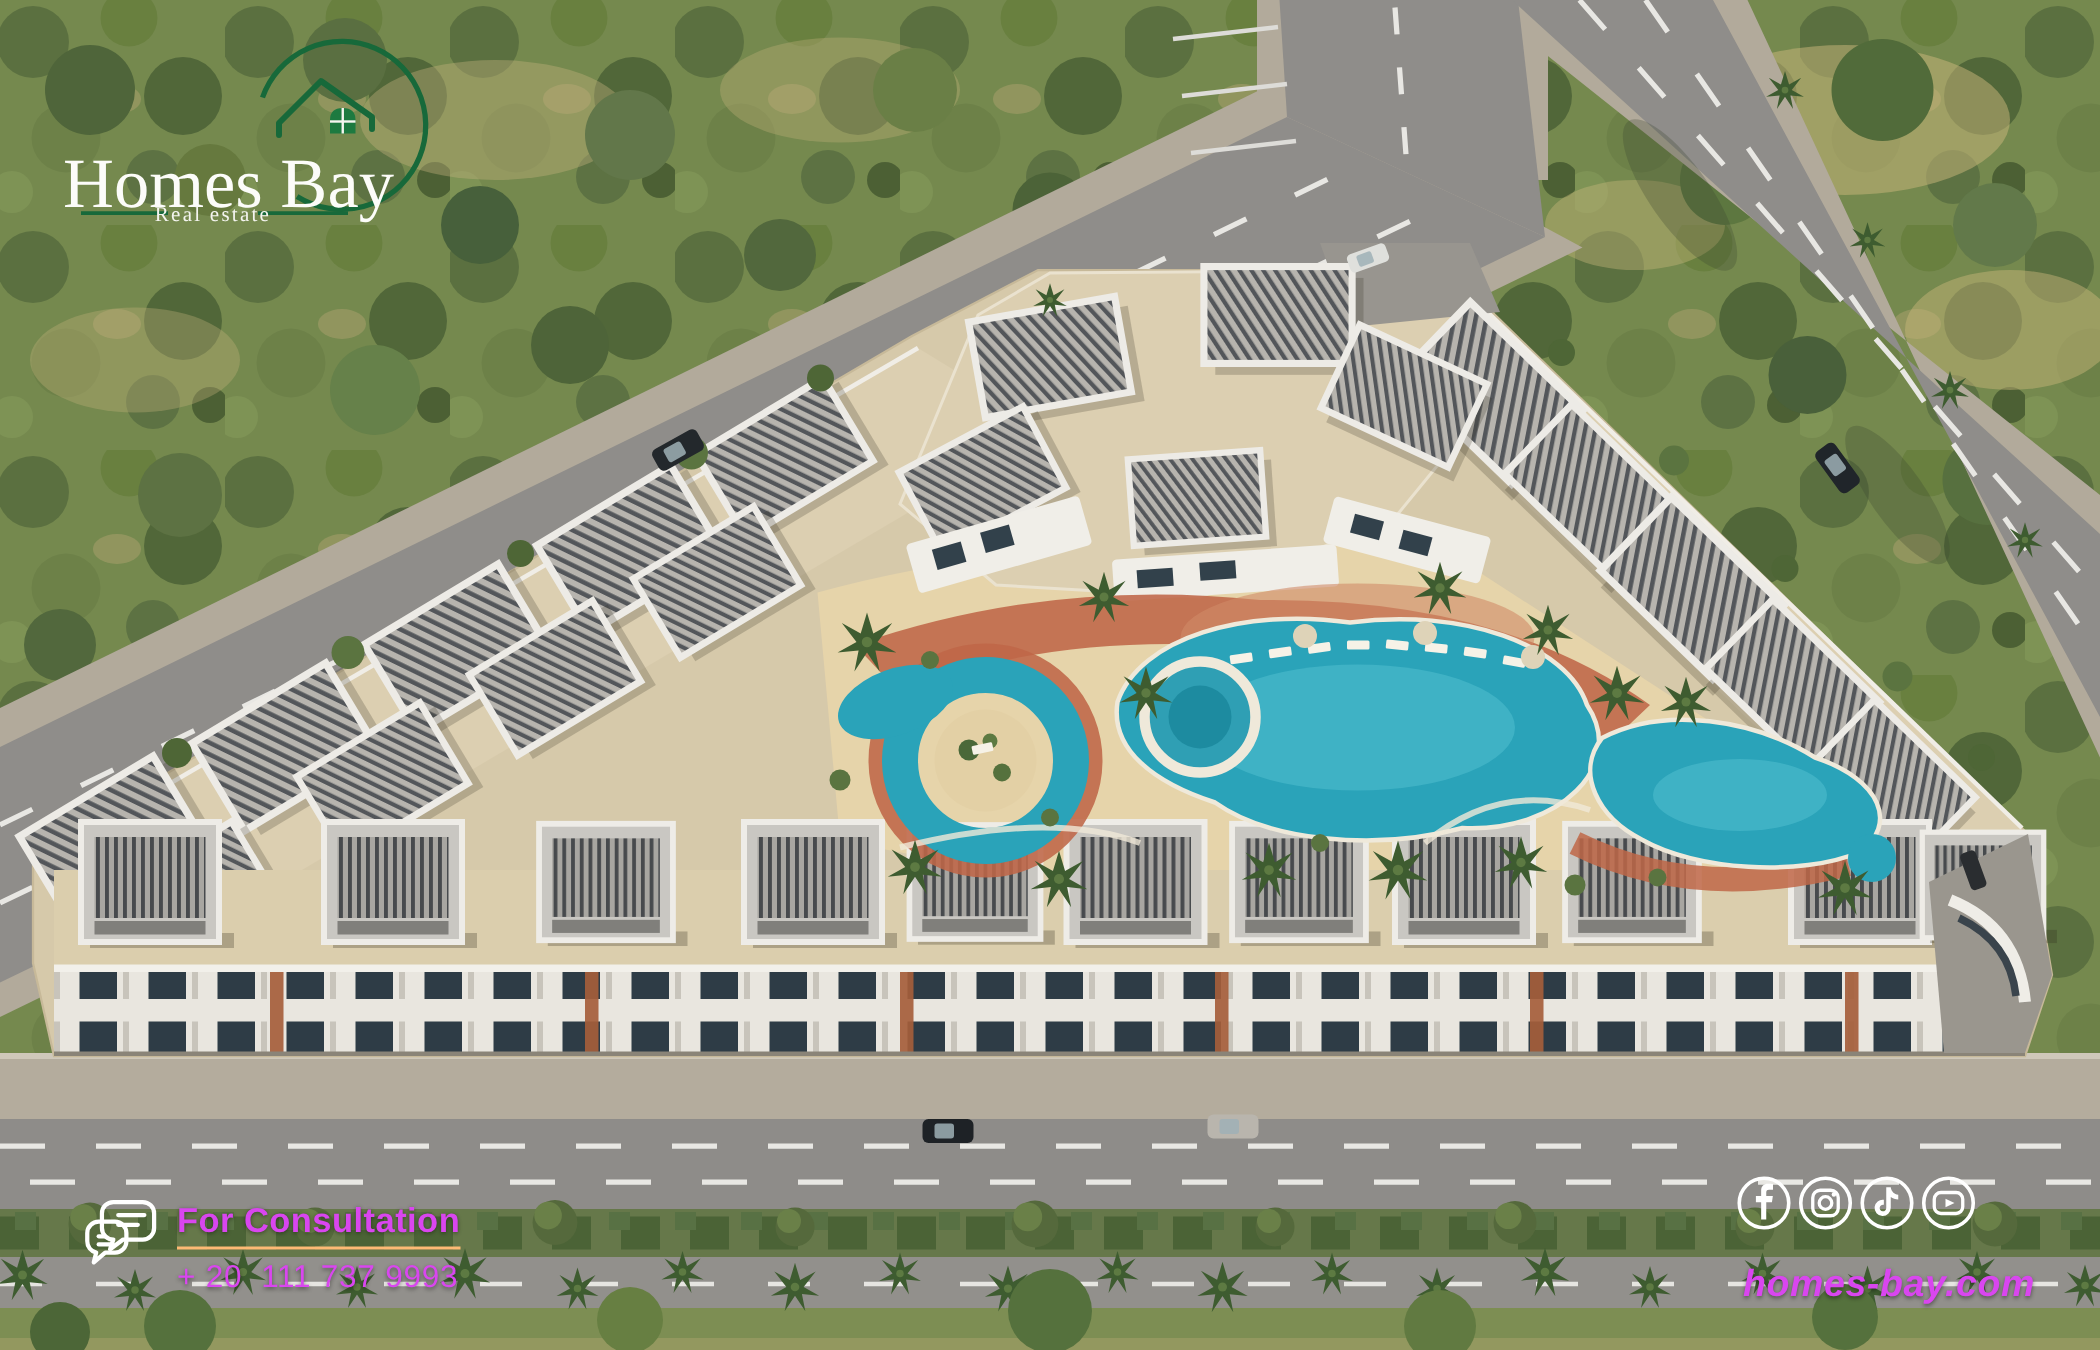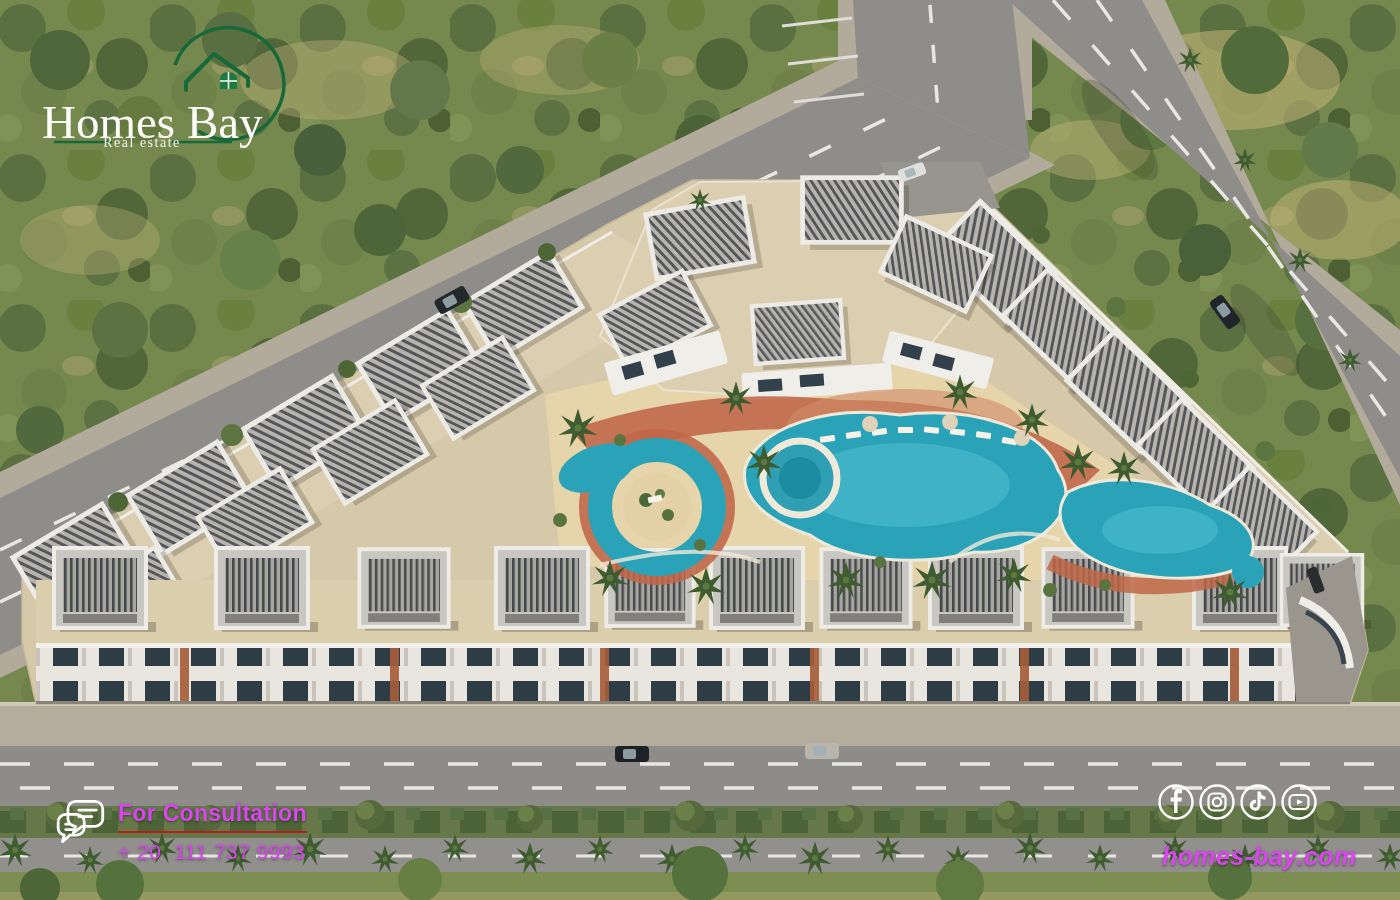--- a/index.html
+++ b/index.html
@@ -6,21 +6,21 @@
   #stage{position:relative;width:1400px;height:900px;overflow:hidden;
          font-family:"Liberation Sans",sans-serif;}
   #scene{position:absolute;inset:0;}
   .overlay{position:absolute;color:#d946ef;}
   
   #logo{left:40px;top:14px;width:270px;height:156px;}
   
   #consult{left:56px;top:798px;display:flex;align-items:flex-start;gap:12px;}
   #consult .texts{display:flex;flex-direction:column;gap:7px;padding-top:2px;}
   .consult-label{font-size:23px;font-weight:bold;letter-spacing:.3px;
-    border-bottom:2px solid #b91c1c;padding-bottom:4px;
+    border-bottom:2px solid #fdba74;padding-bottom:4px;
     text-shadow:0 1px 3px rgba(0,0,0,.45);white-space:pre;}
   .consult-phone{font-size:21px;font-weight:normal;letter-spacing:.5px;
     text-shadow:0 1px 3px rgba(0,0,0,.45);white-space:pre;}
   
   #social{left:1156px;top:782px;display:flex;flex-direction:column;gap:20px;font-style:italic;}
   #social .icon-row{display:flex;gap:1px;}
   .website{font-size:25px;font-weight:bold;letter-spacing:.4px;padding-left:6px;
     text-shadow:0 1px 3px rgba(0,0,0,.45);}
 </style>
 </head>

